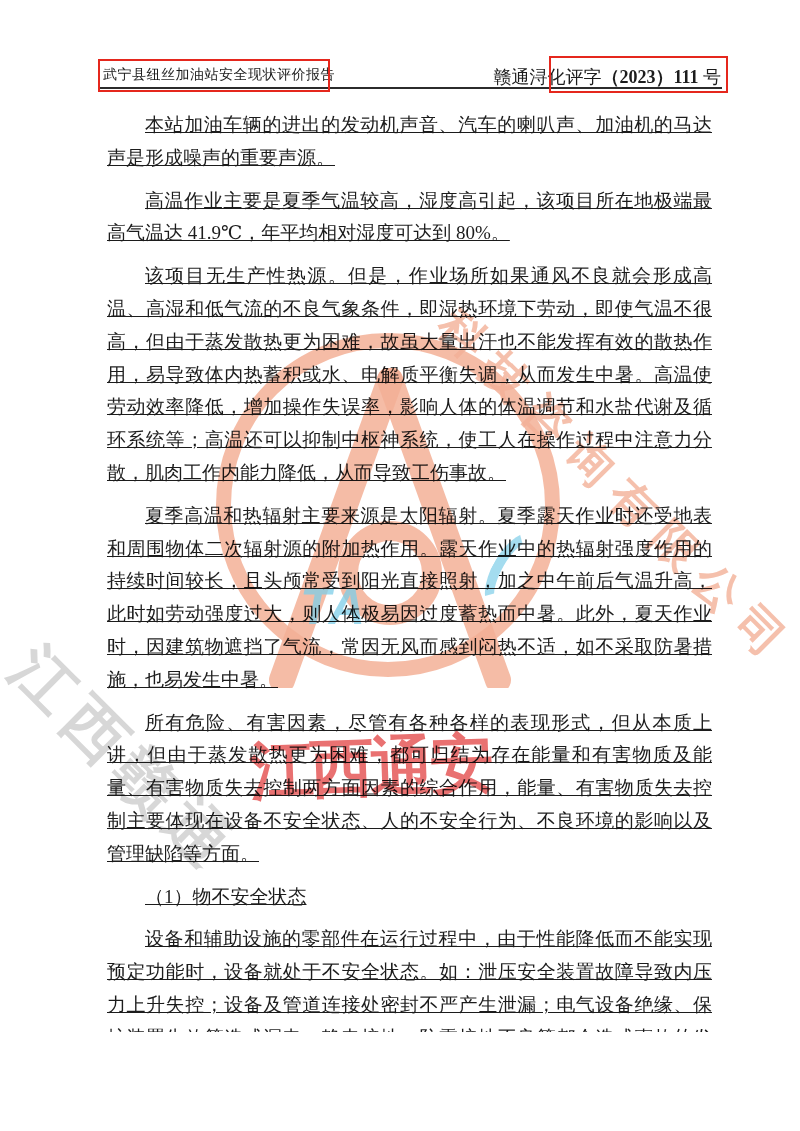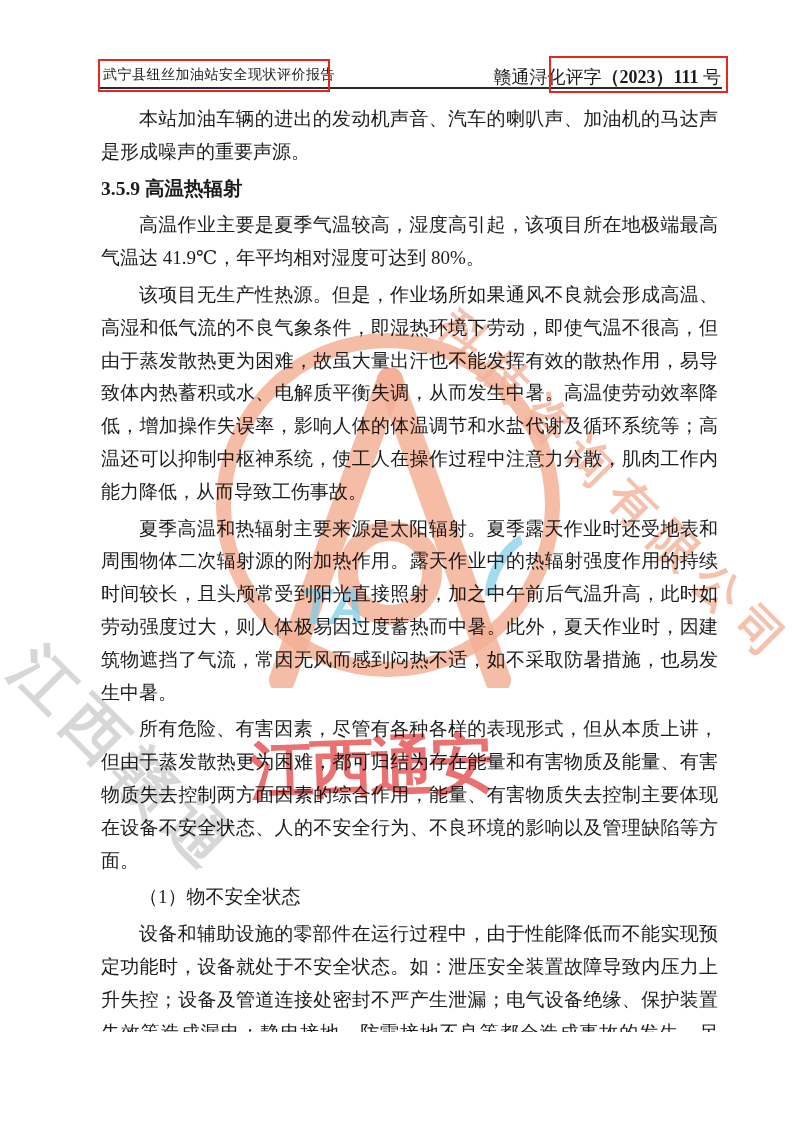--- a/index.html
+++ b/index.html
@@ -15,21 +15,21 @@
   .hdr-rule{position:absolute;left:100px;top:87px;width:622px;height:2px;background:#2b2b2b;}
   
   .anno{position:absolute;border:2px solid #e5271d;background:transparent;}
   .anno-left{left:98px;top:59px;width:228px;height:29px;}
   .anno-right{left:549px;top:56px;width:175px;height:33px;}
   
   .body-text{
     position:absolute;left:97px;top:99px;width:625px;
     font-size:19px;line-height:32.8px;text-align:justify;
   }
-  .body-text p,.body-text h2,.body-text h3{margin:4px;padding:0;}
+  .body-text p,.body-text h2,.body-text h3{margin:10px;padding:0;text-decoration:underline;}
   .indent{text-indent:38px;}
   .h359{font-size:19.5px;font-weight:700;line-height:32.8px;}
   .h36{font-size:21px;font-weight:700;line-height:32.8px;letter-spacing:1px;}
   .pageno{position:absolute;left:0;top:1040px;width:100%;text-align:right;font-size:16px;}
   
   .wm{position:absolute;inset:0;pointer-events:none;mix-blend-mode:multiply;}
   .wm-ring{position:absolute;left:216px;top:333px;width:344px;height:344px;border:15px solid rgba(243,176,151,.85);border-radius:50%;box-sizing:border-box;}
   .wm-a{position:absolute;left:240px;top:368px;}
   .wm-diag{position:absolute;left:468px;top:296px;transform:rotate(45deg);transform-origin:0 0;
     font-size:46px;letter-spacing:14px;color:rgba(243,176,151,.8);white-space:nowrap;font-weight:700;}
@@ -48,21 +48,20 @@
 <div class="page">
 
   <div class="hdr-left">武宁县纽丝加油站安全现状评价报告</div>
   <div class="hdr-right">
     <span>赣通浔化评字</span><span class="num">（2023）111</span> <span>号</span>
   </div>
   <div class="hdr-rule"></div>
 
   <div class="body-text">
     <p class="indent">本站加油车辆的进出的发动机声音、汽车的喇叭声、加油机的马达声是形成噪声的重要声源。</p>
-    <h3 class="h359">3.5.9 高温热辐射</h3>
     <p class="indent">高温作业主要是夏季气温较高，湿度高引起，该项目所在地极端最高气温达 41.9℃，年平均相对湿度可达到 80%。</p>
     <p class="indent">该项目无生产性热源。但是，作业场所如果通风不良就会形成高温、高湿和低气流的不良气象条件，即湿热环境下劳动，即使气温不很高，但由于蒸发散热更为困难，故虽大量出汗也不能发挥有效的散热作用，易导致体内热蓄积或水、电解质平衡失调，从而发生中暑。高温使劳动效率降低，增加操作失误率，影响人体的体温调节和水盐代谢及循环系统等；高温还可以抑制中枢神系统，使工人在操作过程中注意力分散，肌肉工作内能力降低，从而导致工伤事故。</p>
     <p class="indent">夏季高温和热辐射主要来源是太阳辐射。夏季露天作业时还受地表和周围物体二次辐射源的附加热作用。露天作业中的热辐射强度作用的持续时间较长，且头颅常受到阳光直接照射，加之中午前后气温升高，此时如劳动强度过大，则人体极易因过度蓄热而中暑。此外，夏天作业时，因建筑物遮挡了气流，常因无风而感到闷热不适，如不采取防暑措施，也易发生中暑。</p>
     <p class="indent">所有危险、有害因素，尽管有各种各样的表现形式，但从本质上讲，但由于蒸发散热更为困难，都可归结为存在能量和有害物质及能量、有害物质失去控制两方面因素的综合作用，能量、有害物质失去控制主要体现在设备不安全状态、人的不安全行为、不良环境的影响以及管理缺陷等方面。</p>
     <p class="indent">（1）物不安全状态</p>
     <p class="indent">设备和辅助设施的零部件在运行过程中，由于性能降低而不能实现预定功能时，设备就处于不安全状态。如：泄压安全装置故障导致内压力上升失控；设备及管道连接处密封不严产生泄漏；电气设备绝缘、保护装置失效等造成漏电；静电接地、防雷接地不良等都会造成事故的发生。另外，运行设备发生异常没有及时处理，可造成设备损坏；工艺控制条件不当引起正常生</p>
   </div>
 
   <div class="pageno">36</div>
 

